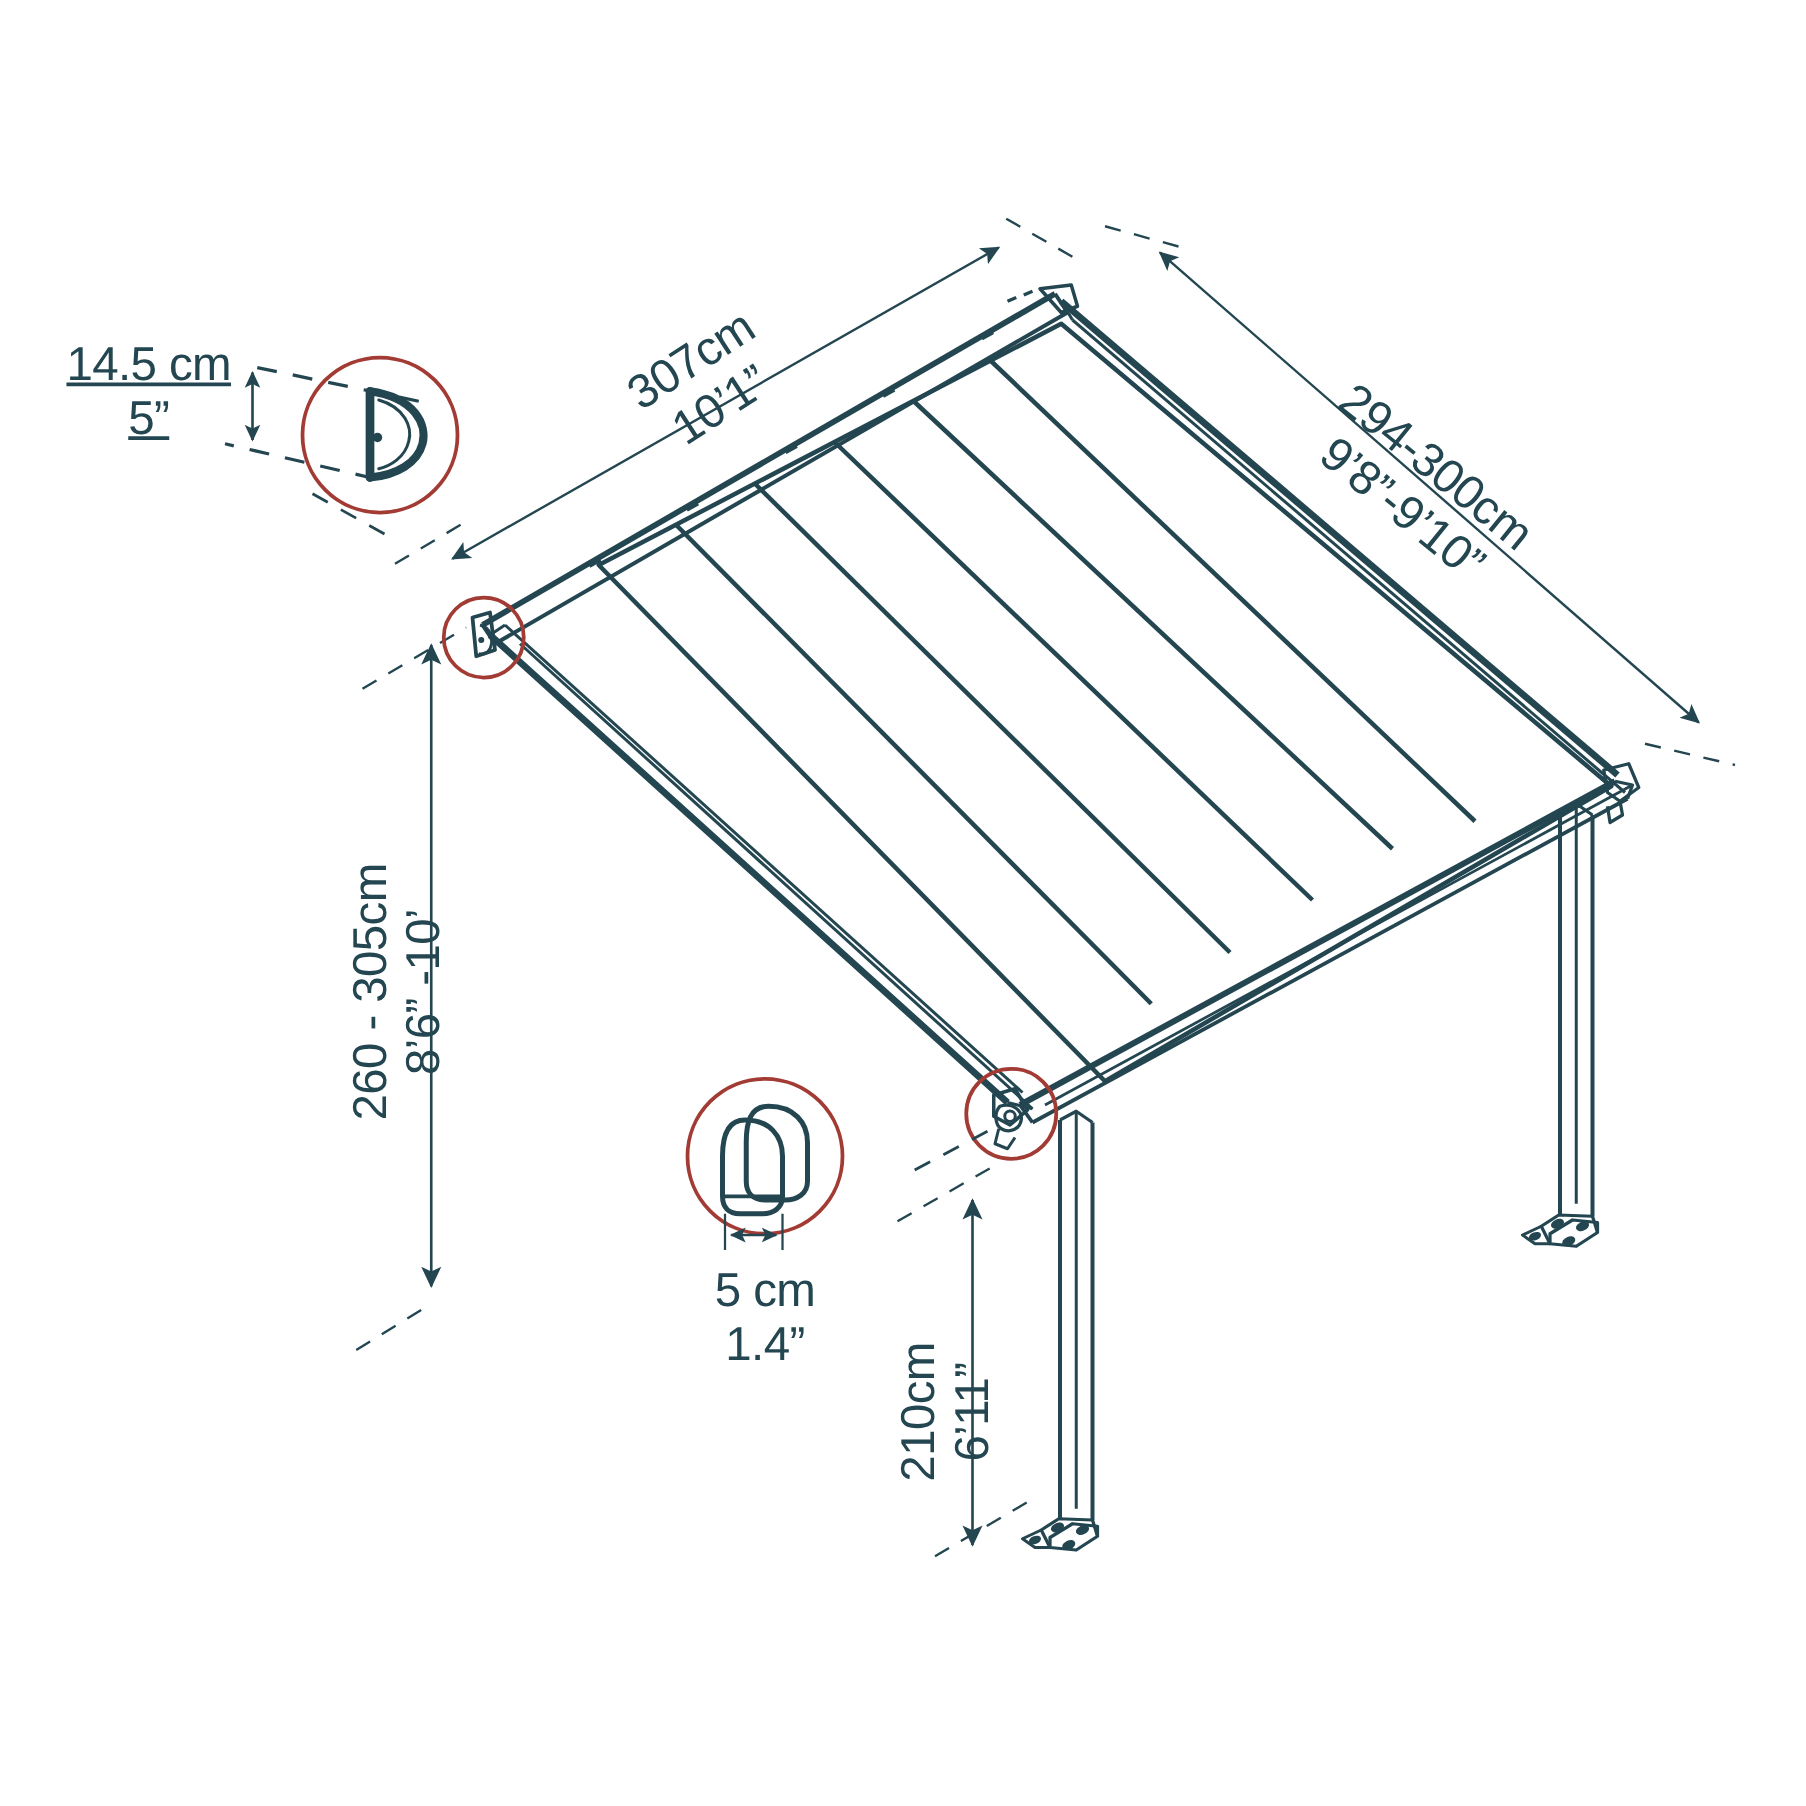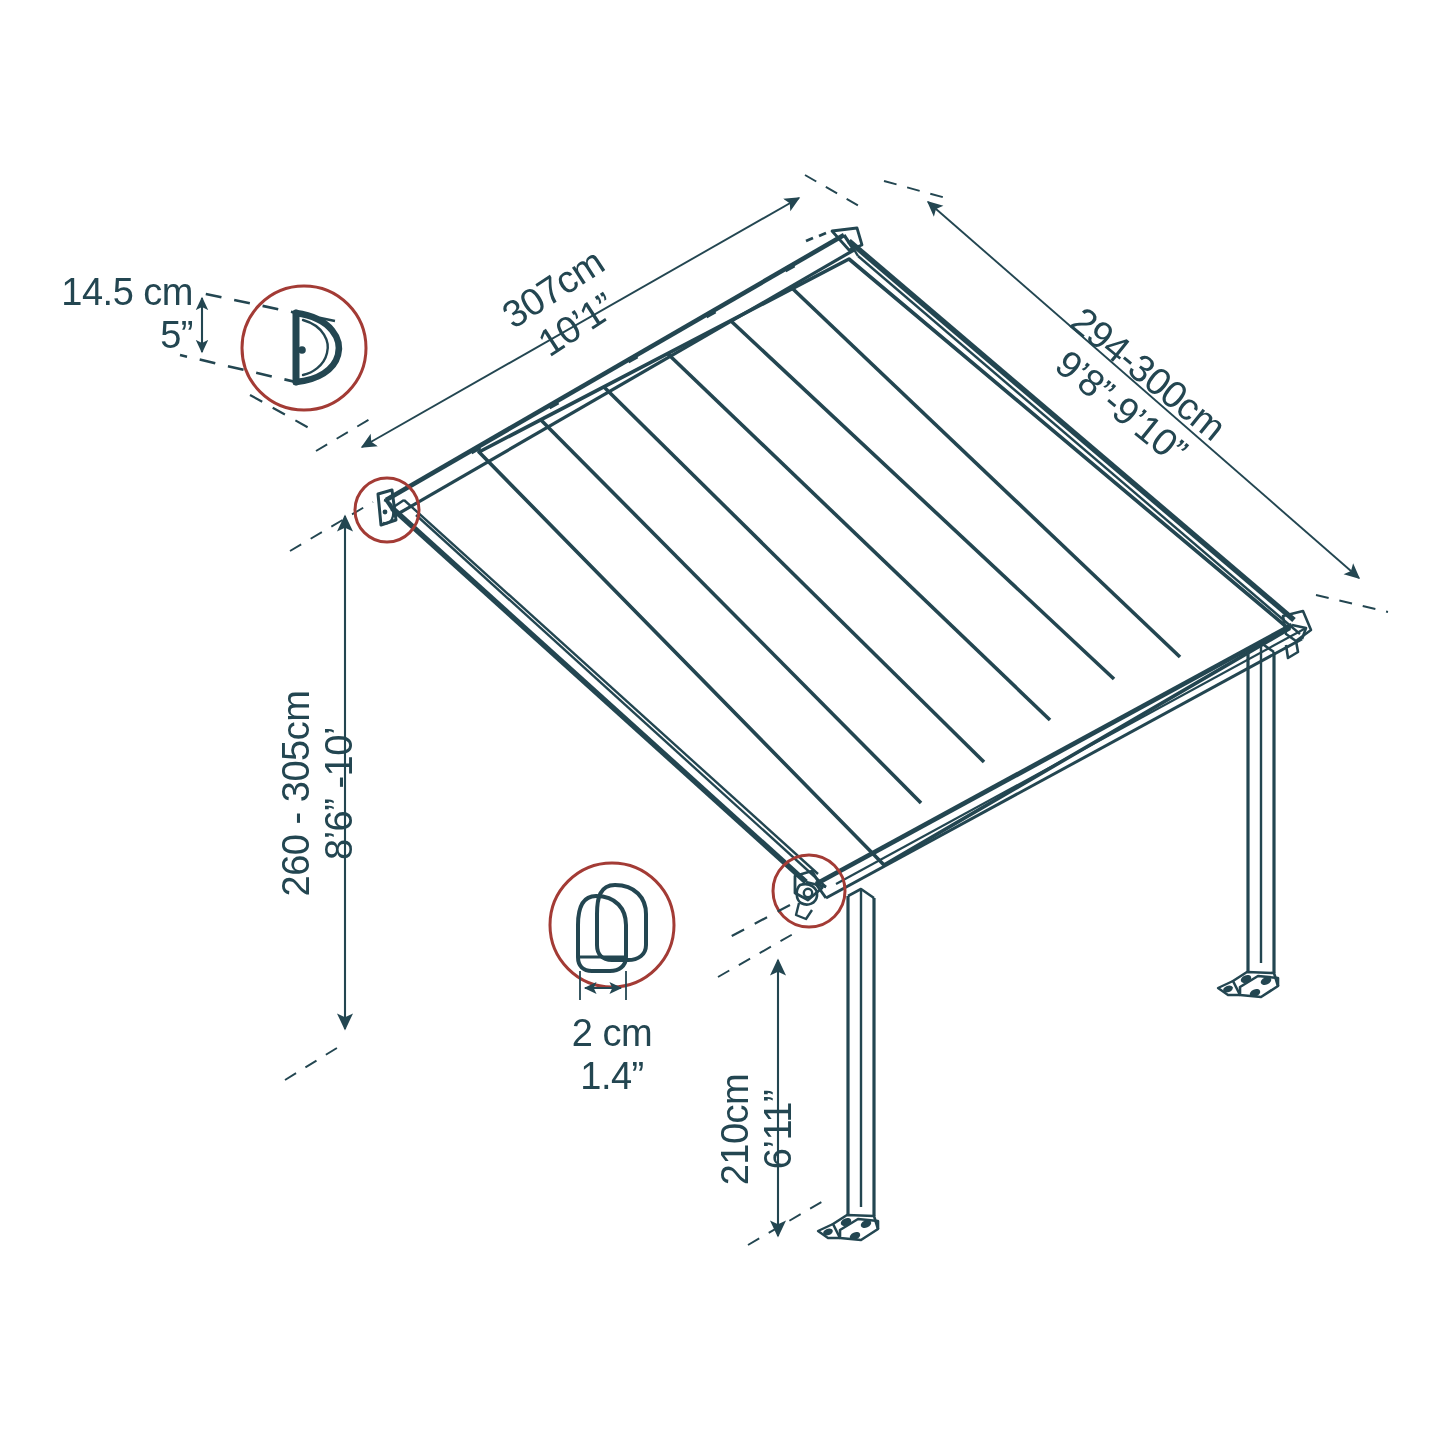--- a/index.html
+++ b/index.html
@@ -229,21 +229,21 @@
         <path d="M 800 885 C 810 882, 818 888, 817 896 C 816 903, 808 907, 801 903
                  C 796 900, 795 890, 800 885 Z" stroke-width="2.6"></path>
         <circle cx="808" cy="893" r="4.2" stroke-width="2.4"></circle>
         <path d="M 799 903 L 796 915 L 806 919 L 812 910" stroke-width="2.4"></path>
       </g>
       <path d="M 790 905 L 728 938" stroke="#234651" stroke-width="2.2" stroke-dasharray="14 12" fill="none"></path>
     </g>
 
   </svg>
 
-  <div class="dim-label" style="left:45px; top:271px; width:148px; text-align:right; font-size:38px;">
+  <div class="dim-label" style="left:45px; top:271px; width:148px; text-align:center; font-size:38px;text-decoration:underline;">
     <span class="l1">14.5 cm</span>
     <span class="l2">5”</span>
   </div>
 
   <div class="dim-label" style="left:509px; top:264px; font-size:38px; text-align:center;
               transform:rotate(-33deg); transform-origin:50% 50%;">
     <span class="l1">307cm</span>
     <span class="l2">10’1”</span>
   </div>
 
@@ -253,21 +253,21 @@
     <span class="l2">9’8”-9’10”</span>
   </div>
 
   <div class="dim-label" style="left:173px; top:751px; width:290px; font-size:38px; text-align:center;
               transform:rotate(-90deg); transform-origin:50% 50%;">
     <span class="l1">260 - 305cm</span>
     <span class="l2">8’6” -10’</span>
   </div>
 
   <div class="dim-label" style="left:512px; top:1012px; width:200px; text-align:center; font-size:38px;">
-    <span class="l1">2 cm</span>
+    <span class="l1">5 cm</span>
     <span class="l2">1.4”</span>
   </div>
 
   <div class="dim-label" style="left:662px; top:1087px; width:190px; font-size:38px; text-align:center;
               transform:rotate(-90deg); transform-origin:50% 50%;">
     <span class="l1">210cm</span>
     <span class="l2">6’11”</span>
   </div>
 
 </div>

